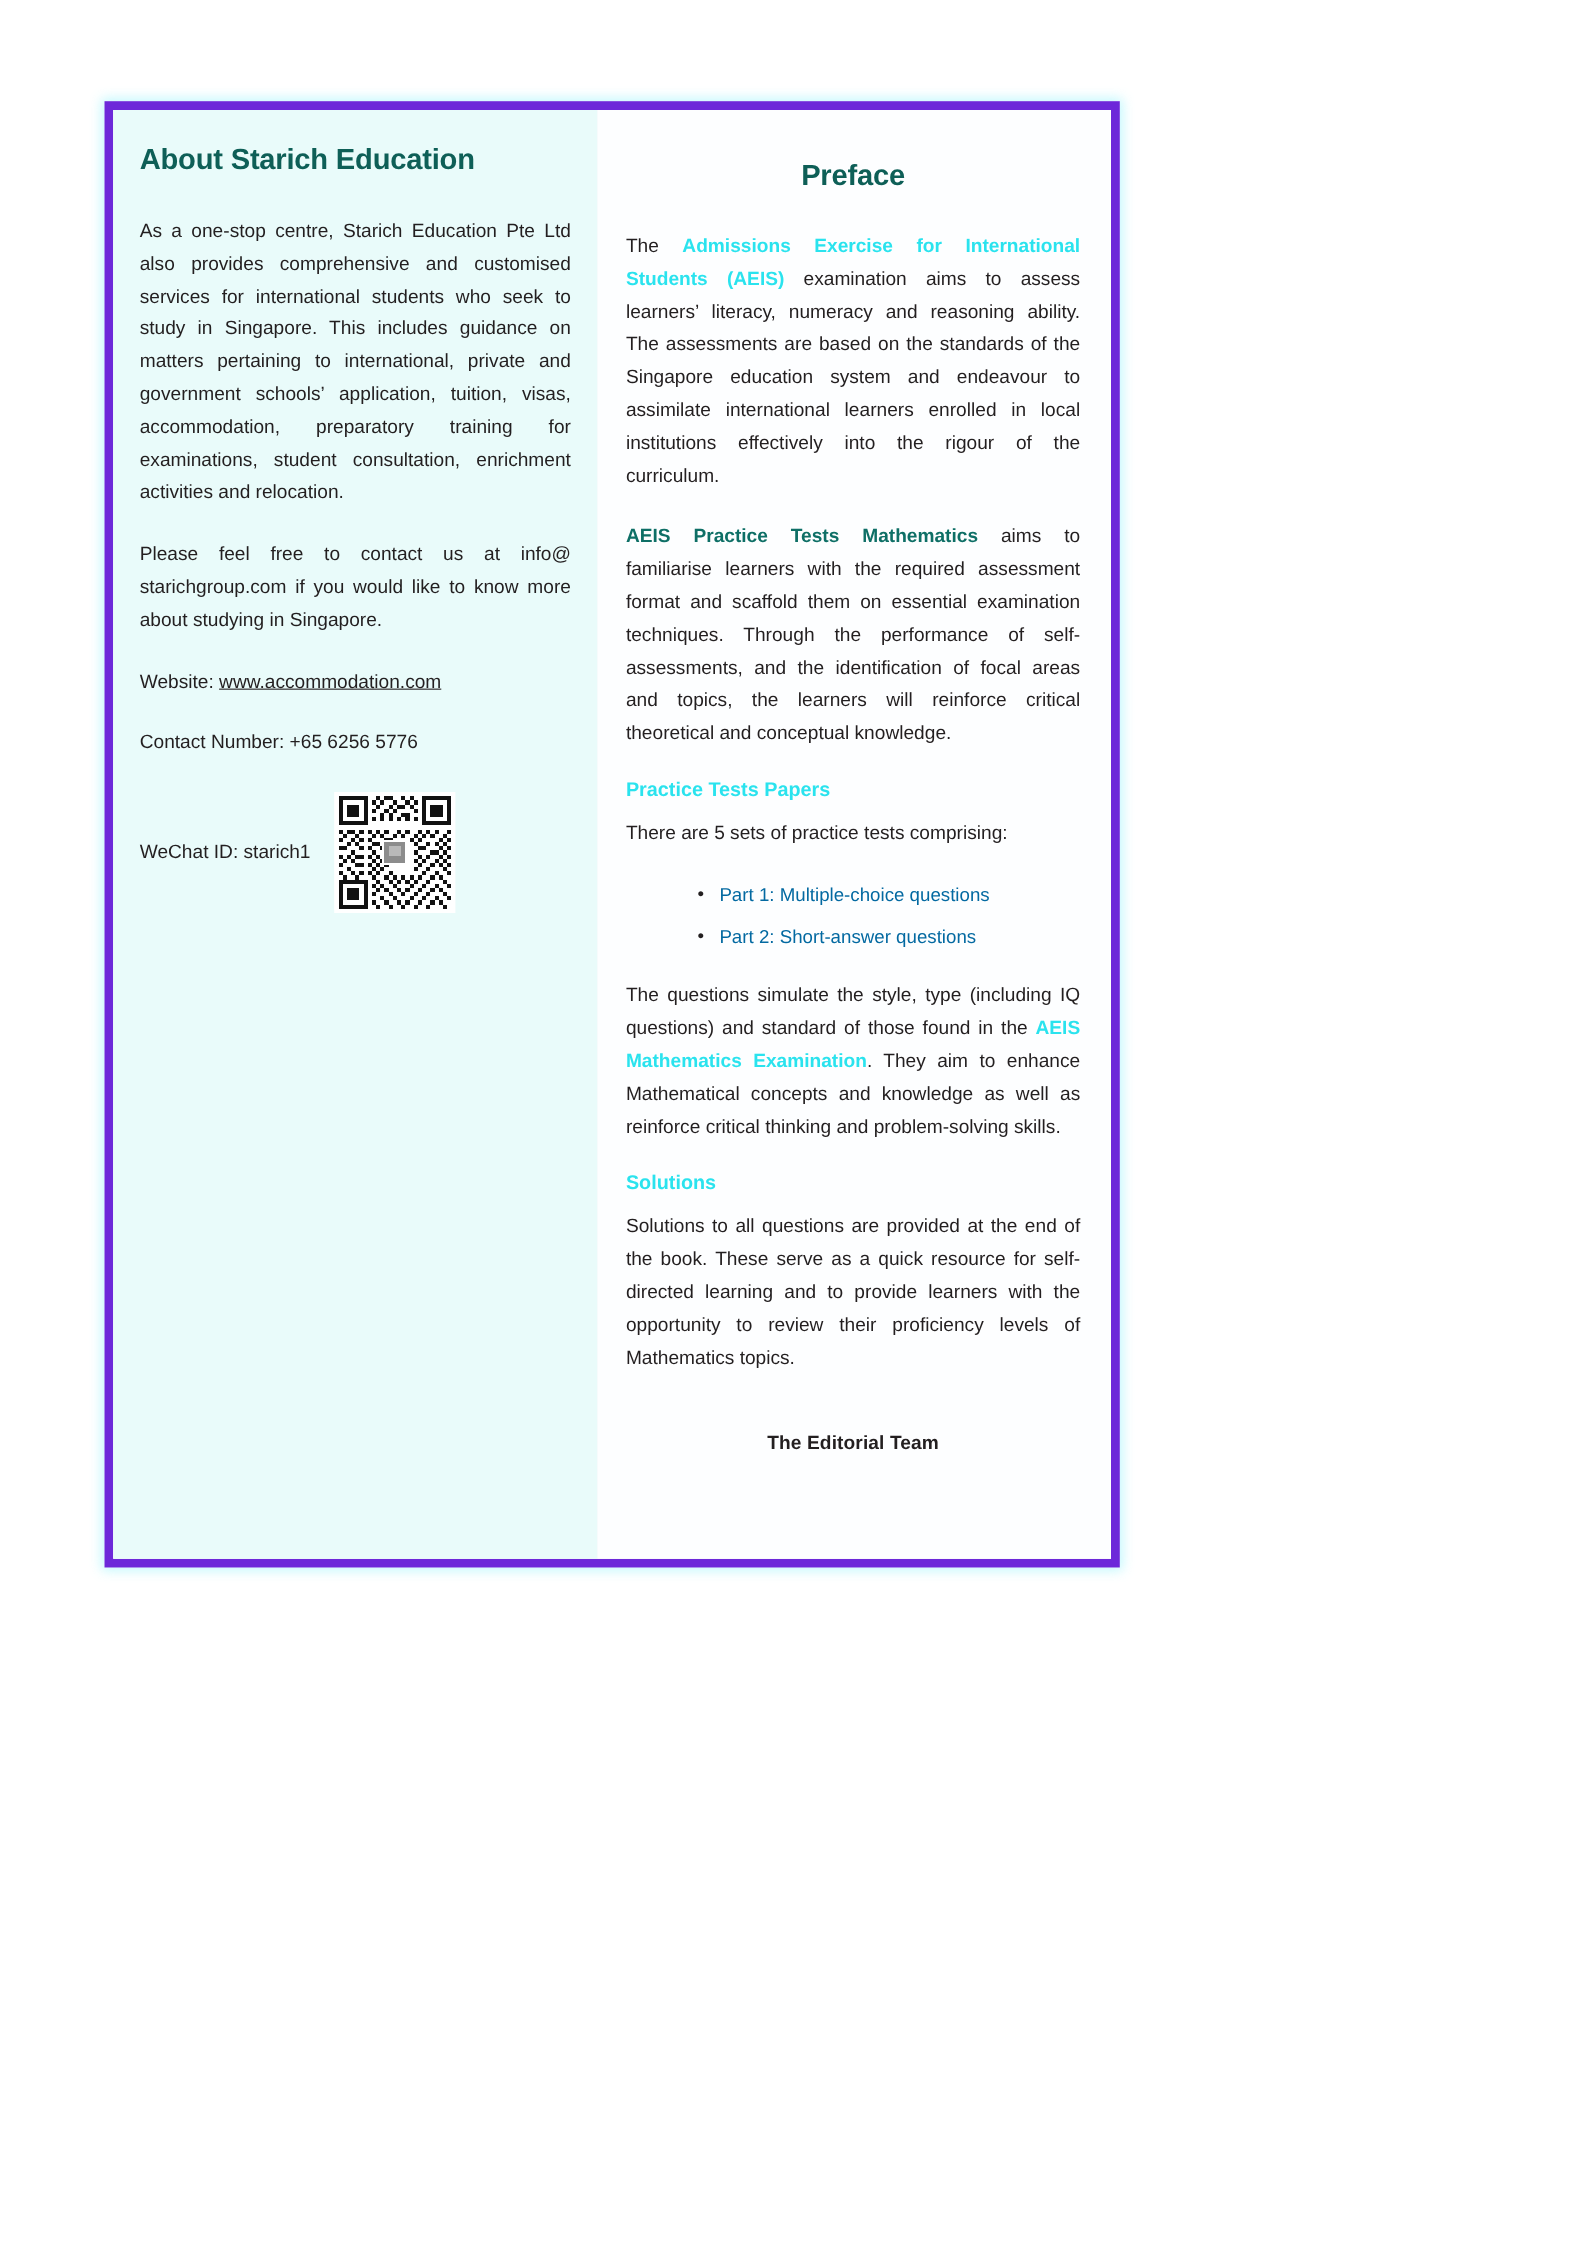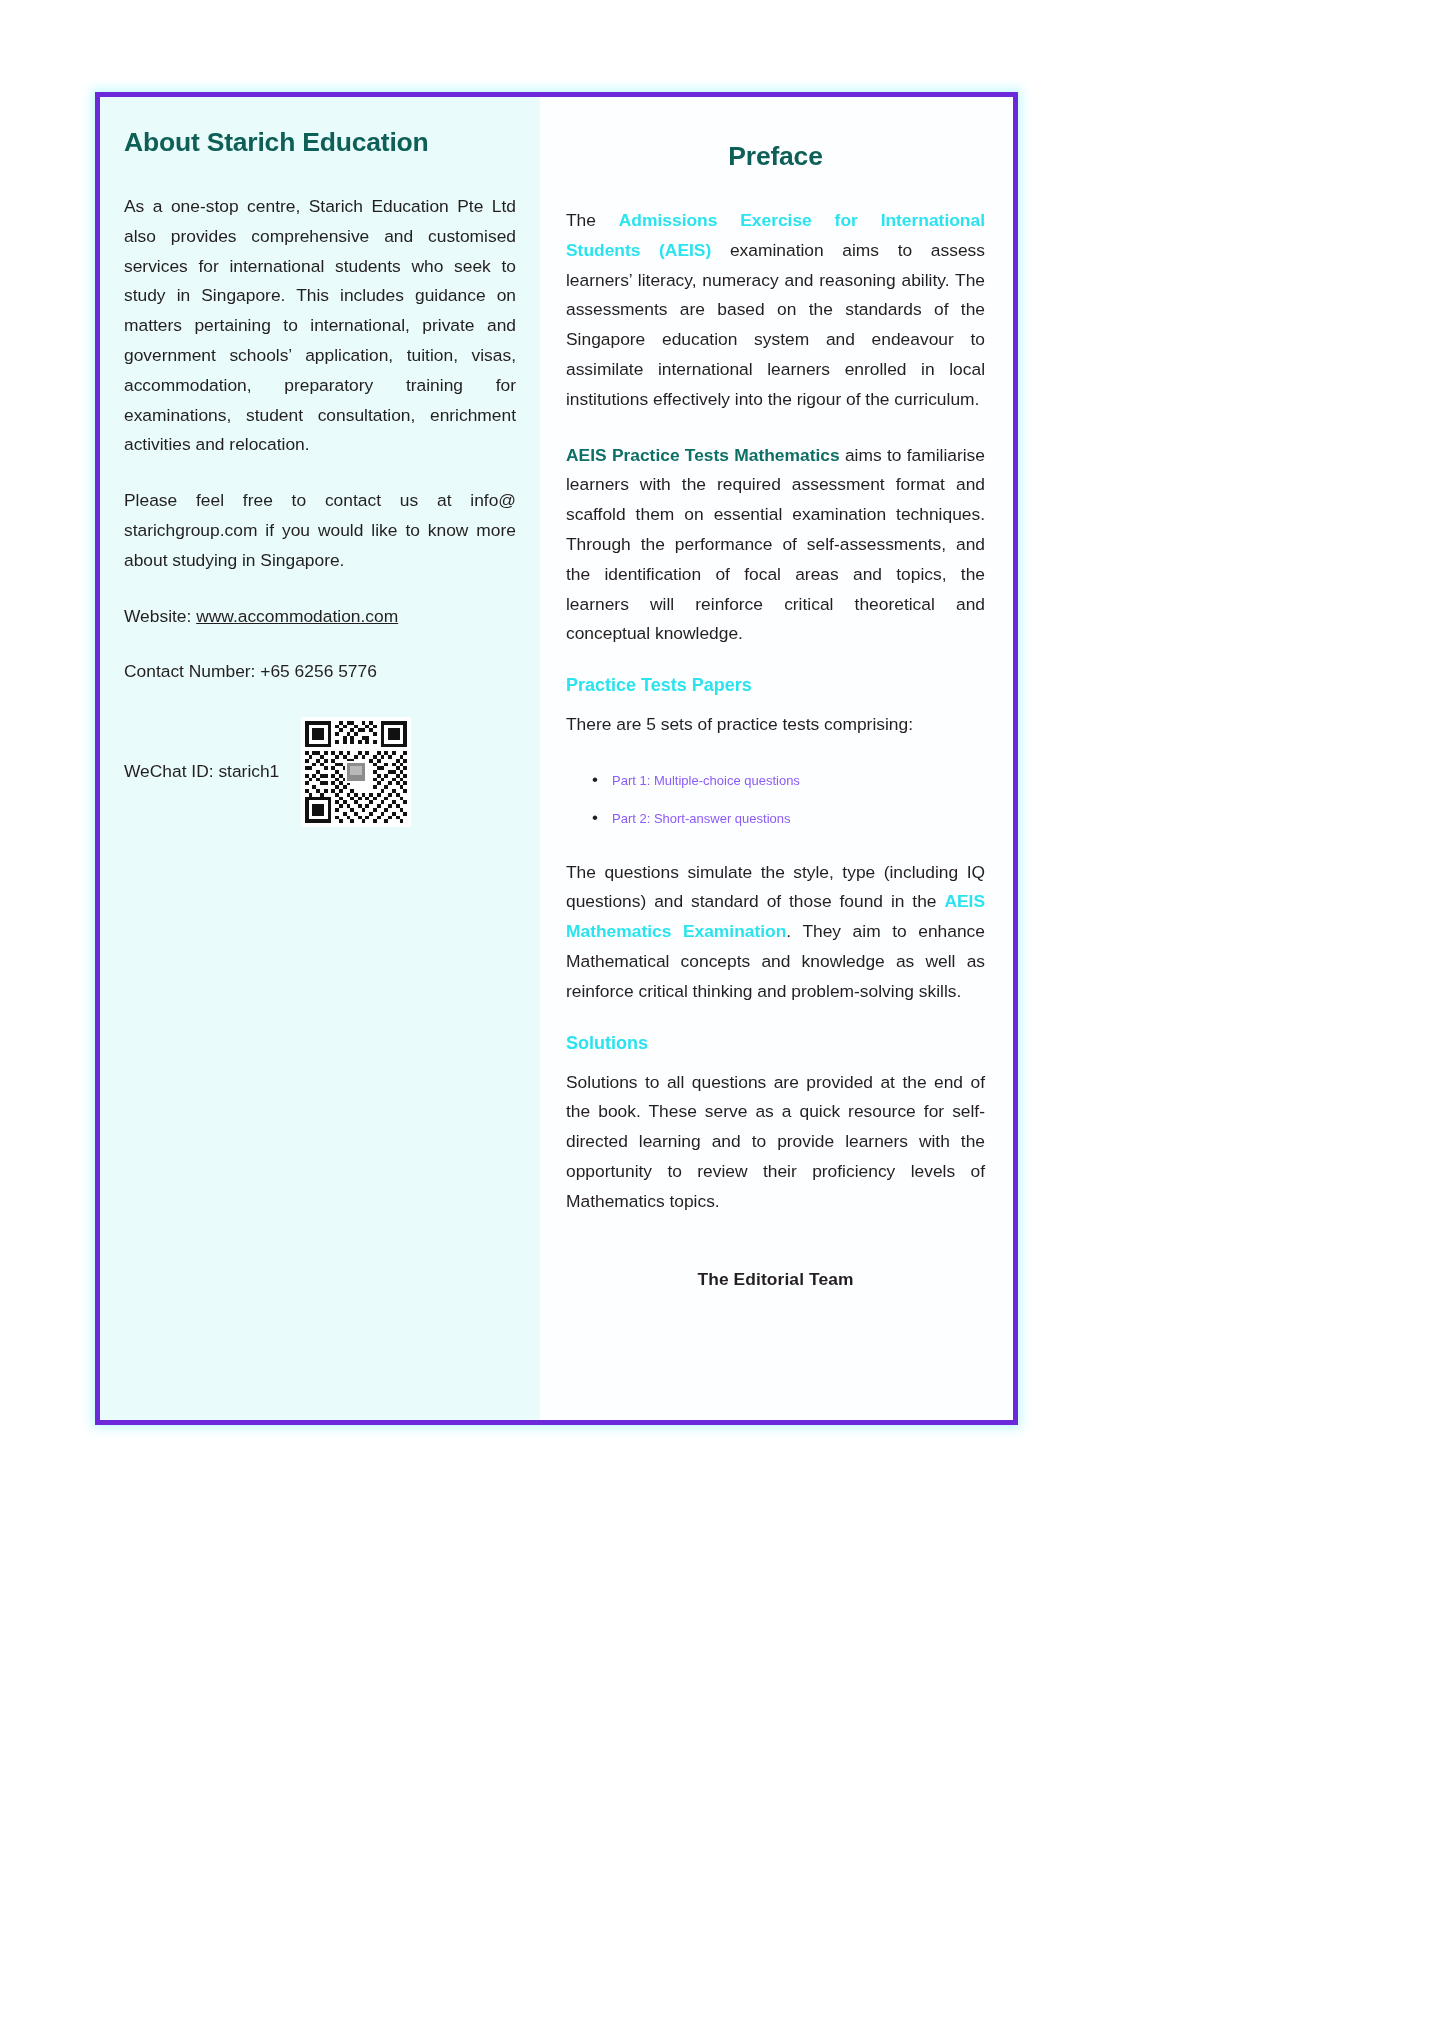--- a/index.html
+++ b/index.html
@@ -24,21 +24,21 @@
     background: #ffffff;
   }
 
   
   .frame {
     position: absolute;
     left: 95px;
     top: 92px;
     width: 923px;
     height: 1333px;
-    border: 5px solid #6d28d9;
+    border: 8px solid #6d28d9;
     background: #ffffff;
     box-shadow: 0 0 10px 3px rgba(120, 240, 250, 0.45);
   }
 
   .columns {
     position: absolute;
     left: 0; top: 0; right: 0; bottom: 0;
     display: flex;
     background: #ffffff;
   }
@@ -91,25 +91,26 @@
     font-weight: bold;
     color: #2ae3ee;
   }
 
   ul.bullets {
     margin: 0 0 24px 0;
     padding-left: 46px;
     list-style: none;
   }
   ul.bullets li {
-    font-size: 13px;
+    font-size: 17px;
     line-height: 29.8px;
-    color: #8b5cf6;
+    color: #0369a1;
     position: relative;
     margin-bottom: 8px;
+    margin-left: 39px;
   }
   ul.bullets li::before {
     content: "\2022";
     position: absolute;
     left: -20px;
     top: -1px;
     font-size: 17px;
     color: #231f20;
   }
 

